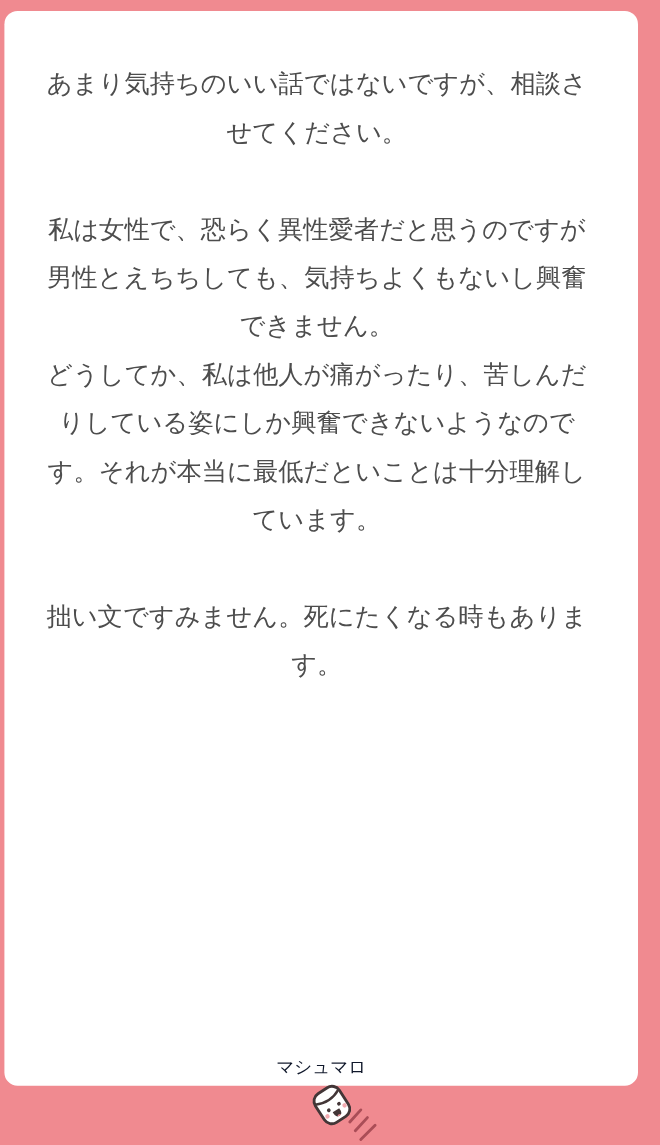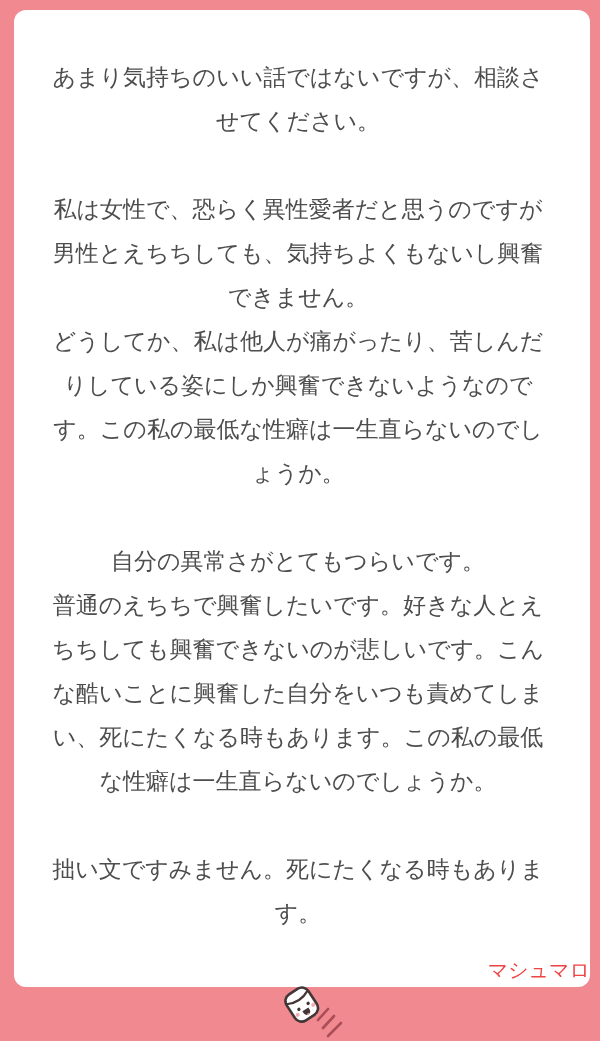--- a/index.html
+++ b/index.html
@@ -8,21 +8,21 @@
   .frame {
     position: relative;
     width: 600px;
     height: 1041px;
     background: #f08a90;
     overflow: hidden;
   }
 
   .card {
     position: absolute;
-    left: 14px;
+    left: 4px;
     top: 10px;
     width: 576px;
     height: 977px;
     box-sizing: border-box;
     background: #ffffff;
     border-radius: 12px;
     padding: 45px 44px 0 36px;
     text-align: center;
     color: #4d4d4d;
     font-size: 23px;
@@ -33,45 +33,43 @@
     margin: 44px 0 0 0;
     white-space: pre-line;
   }
   .card p:first-child { margin-top: 0; }
 
   .watermark {
     position: absolute;
     left: 0;
     right: 0;
     bottom: 6px;
-    text-align: right;
-    color: #ef4444;
-    font-size: 20px;
+    text-align: center;
+    color: #0f172a;
+    font-size: 16px;
     line-height: 22px;
   }
 
   .mascot {
     position: absolute;
     left: 276px;
     top: 984px;
     width: 76px;
     height: 57px;
   }
 </style>
 </head>
 <body>
 
 <div class="frame">
 
   <div class="card">
     <p>あまり気持ちのいい話ではないですが、相談させてください。</p>
     <p>私は女性で、恐らく異性愛者だと思うのですが男性とえちちしても、気持ちよくもないし興奮できません。
-どうしてか、私は他人が痛がったり、苦しんだりしている姿にしか興奮できないようなのです。この私の最低な性癖は一生直らないのでしょうか。</p>
-    <p>自分の異常さがとてもつらいです。
-普通のえちちで興奮したいです。好きな人とえちちしても興奮できないのが悲しいです。こんな酷いことに興奮した自分をいつも責めてしまい、死にたくなる時もあります。この私の最低な性癖は一生直らないのでしょうか。</p>
+どうしてか、私は他人が痛がったり、苦しんだりしている姿にしか興奮できないようなのです。それが本当に最低だといことは十分理解しています。</p>
     <p>拙い文ですみません。死にたくなる時もあります。</p>
     <div class="watermark">マシュマロ</div>
   </div>
 
   <svg class="mascot" viewBox="0 0 76 57" aria-hidden="true">
     <g transform="rotate(-33 26 21)">
       <rect x="13" y="5" width="26" height="31" rx="8" fill="#ffffff" stroke="#433637" stroke-width="2.6"></rect>
       <path d="M 13.5 12 Q 26 18.5 38.5 12" fill="none" stroke="#433637" stroke-width="2.2" stroke-linecap="round"></path>
       <circle cx="21" cy="23" r="1.7" fill="#433637"></circle>
       <circle cx="32" cy="23" r="1.7" fill="#433637"></circle>

